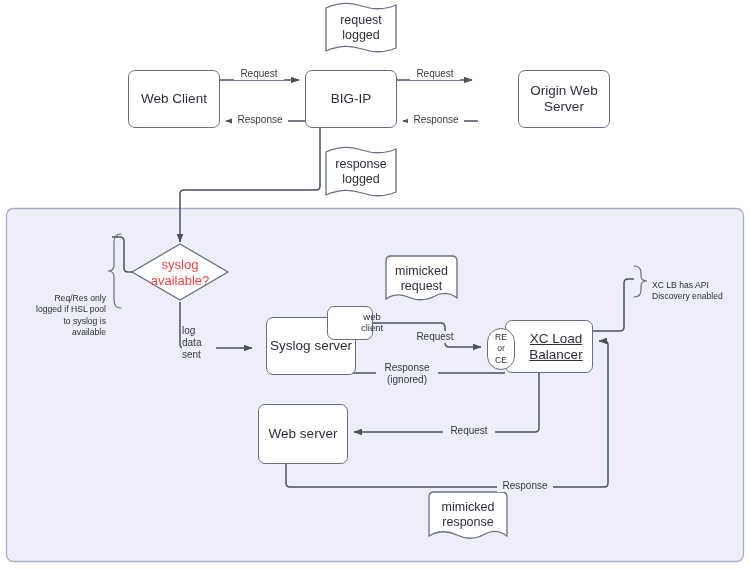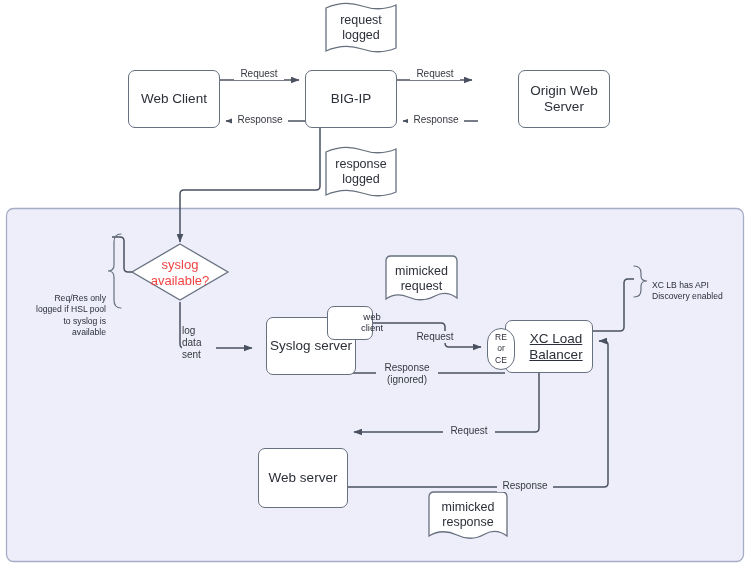--- a/index.html
+++ b/index.html
@@ -195,21 +195,21 @@
     <span style="padding-left:14px;text-decoration:underline;">XC Load
 Balancer</span>
   </div>
 
   <div class="node" style="left:487px; top:328px; width:28px; height:42px; font-size:8.5px; line-height:1.3; white-space:pre-line; border-radius:14px;justify-content:center;">
     <span>RE
 or
 CE</span>
   </div>
 
-  <div class="node node-lg" style="left:258px; top:404px; width:90px; height:60px;margin-top:44px;">
+  <div class="node node-lg" style="left:258px; top:404px; width:90px; height:60px;">
     <span>Web server</span>
   </div>
 
   <div class="edge-label on-purple" style="left:409px; top:331px; width:52px;">Request</div>
 
   <div class="edge-label on-purple" style="left:376px; top:362px; width:62px;">Response
 (ignored)</div>
 
   <div class="edge-label on-purple" style="left:443px; top:425px; width:52px;">Request</div>
 

